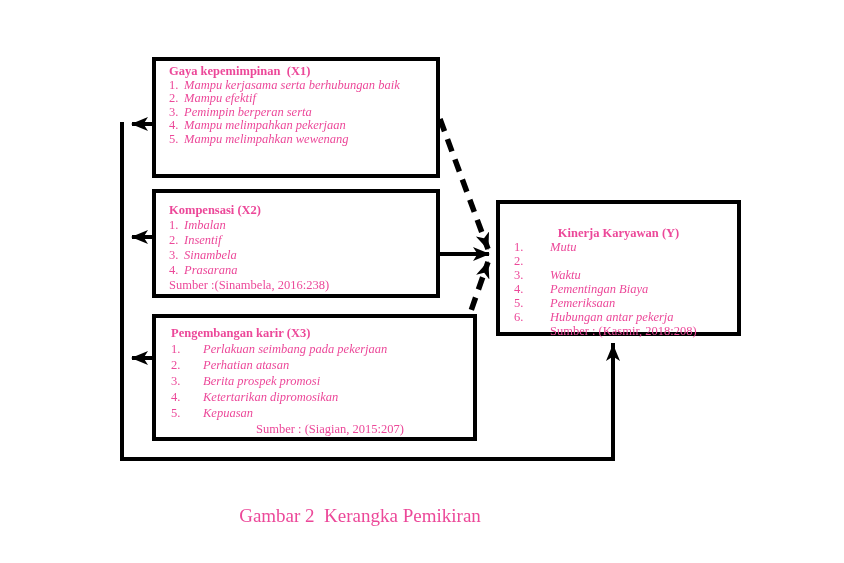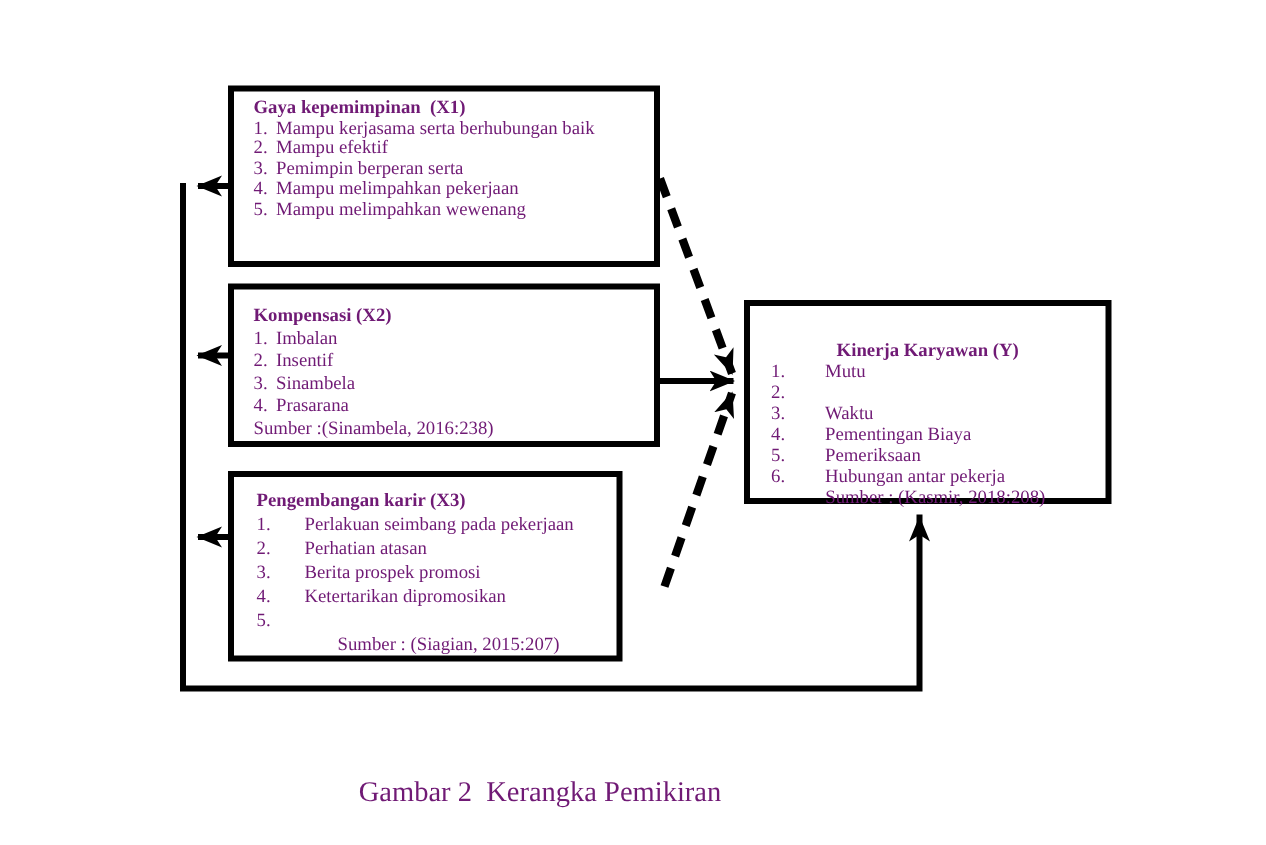--- a/index.html
+++ b/index.html
@@ -1,58 +1,58 @@
 <!DOCTYPE html>
 <html><head>
 <meta charset="utf-8">
 <style>
   html,body{margin:0;padding:0;background:#ffffff;}
   .stage{
     position:relative;
     width:844px;height:563px;
     background:#ffffff;
     font-family:"Liberation Serif","DejaVu Serif",serif;
-    color:#701a75;
+    color:#ec4899;
     overflow:hidden;
   }
   .connectors{position:absolute;left:0;top:0;width:844px;height:563px;}
   .box{
     position:absolute;
     box-sizing:border-box;
     background:#ffffff;
     border:4px solid #000000;
     font-size:12.5px;
   }
   .box .title{font-weight:bold;white-space:pre;}
   .row{display:flex;}
   .row .num{flex:0 0 auto;}
-  .row .txt{flex:1 1 auto;white-space:nowrap;}
+  .row .txt{flex:1 1 auto;white-space:nowrap;font-style:italic;}
   .source{white-space:pre;}
 
   
   #box-x1{left:152px;top:57px;width:288px;height:121px;padding:4px 4px 0 13px;line-height:13.6px;}
   #box-x1 .num{width:15px;}
   #box-x1 .source{margin-left:16px;}
   
   #box-x2{left:152px;top:189px;width:288px;height:109px;padding:10px 4px 0 13px;line-height:15px;}
   #box-x2 .num{width:15px;}
   #box-x2 .source{margin-left:0;}
   
-  #box-x3{left:152px;top:314px;width:263px;height:127px;padding:7px 4px 0 15px;line-height:16px;}
+  #box-x3{left:152px;top:314px;width:325px;height:127px;padding:7px 4px 0 15px;line-height:16px;}
   #box-x3 .num{width:32px;}
   #box-x3 .source{margin-left:20px;text-align:center;}
   
   #box-y{left:496px;top:200px;width:245px;height:136px;padding:22px 4px 0 14px;line-height:14px;}
   #box-y .title{text-align:center;white-space:pre;padding-right:10px;}
   #box-y .num{width:36px;}
-  #box-y .source{text-align:center;}
+  #box-y .source{margin-left:36px;}
 
   .caption{
     position:absolute;
-    left:150px;top:518px;width:420px;
+    left:150px;top:505px;width:420px;
     text-align:center;
     font-size:19px;
     white-space:pre;
   }
 </style>
 </head>
 <body>
 
 <div class="stage">
 
@@ -139,20 +139,21 @@
         <div class="row">
         <span class="num">3.</span>
         <span class="txt">Berita prospek promosi</span>
       </div>
         <div class="row">
         <span class="num">4.</span>
         <span class="txt">Ketertarikan dipromosikan</span>
       </div>
         <div class="row">
         <span class="num">5.</span>
+        <span class="txt">Kepuasan</span>
       </div>
       </div>
     <div class="source">Sumber : (Siagian, 2015:207)</div>
   </div>
 
   <div class="box" id="box-y">
     <div class="title">Kinerja Karyawan (Y)</div>
     <div>
         <div class="row">
         <span class="num">1.</span>

